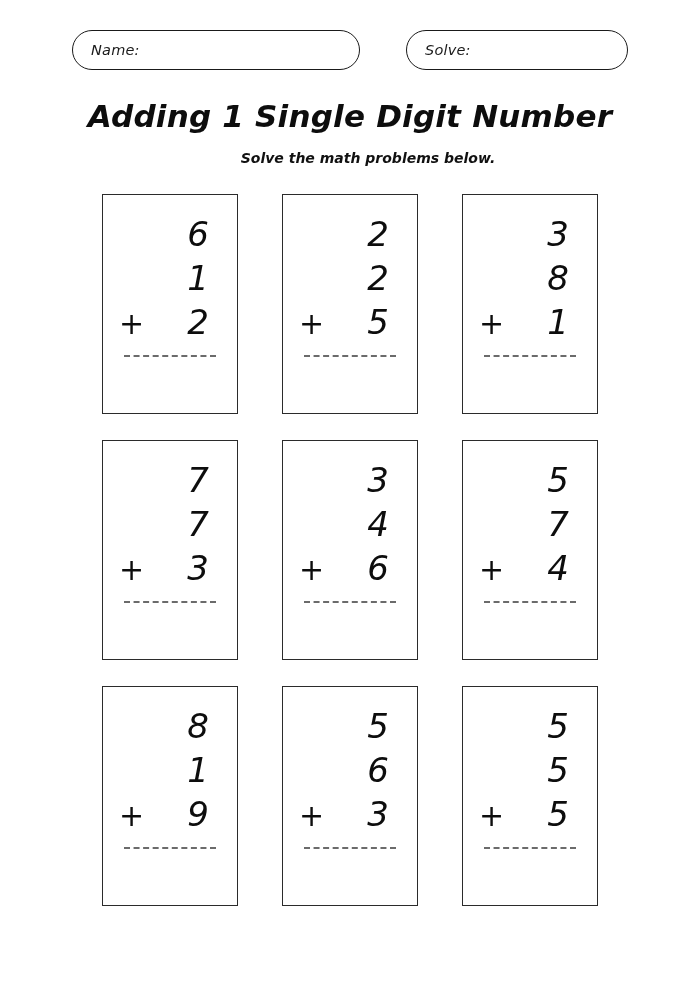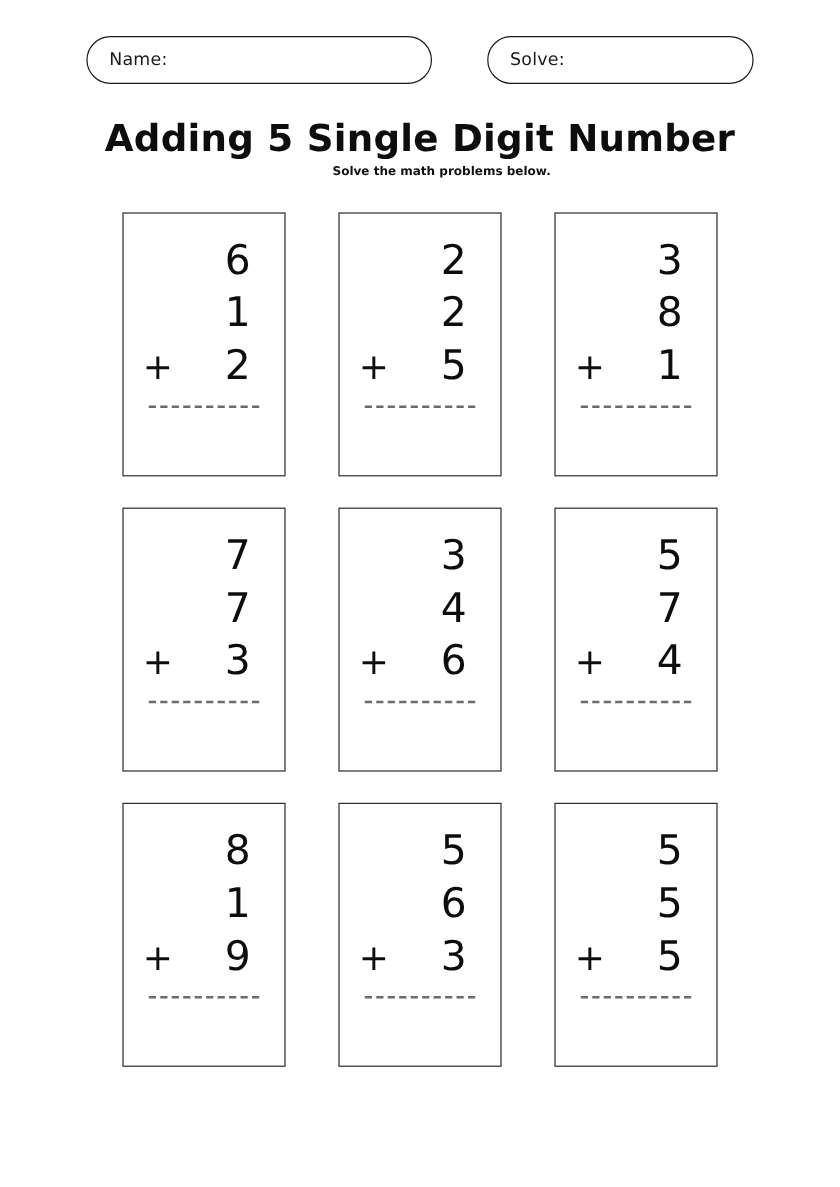--- a/index.html
+++ b/index.html
@@ -15,20 +15,21 @@
     color: #111111;
     position: relative;
     overflow: hidden;
   }
 
   .sheet {
     width: 700px;
     height: 989px;
     position: relative;
     padding: 0;
+    font-style: italic;
   }
 
   
   .field-row {
     display: flex;
     justify-content: center;
     gap: 46px;
     padding-top: 30px;
   }
   .field {
@@ -53,22 +54,22 @@
     text-align: center;
     margin-top: 28px;
     font-size: 31px;
     font-weight: 700;
     letter-spacing: 0.2px;
     font-family: "DejaVu Sans", sans-serif;
     color: #0d0d0d;
   }
   .subtitle {
     text-align: center;
-    margin-top: 4px;
-    font-size: 10px;
+    margin-top: 16px;
+    font-size: 14px;
     font-weight: 700;
     color: #111111;
     font-family: "DejaVu Sans", sans-serif;
     padding-left: 36px;
   }
 
   
   .grid {
     margin: 28px auto 0;
     width: 520px;
@@ -127,21 +128,21 @@
 
   <div class="field-row">
     <div class="field name">
       <span class="field-label">Name:</span>
     </div>
     <div class="field date">
       <span class="field-label">Solve:</span>
     </div>
   </div>
 
-  <div class="title">Adding 5 Single Digit Number</div>
+  <div class="title">Adding 1 Single Digit Number</div>
   <div class="subtitle">Solve the math problems below.</div>
 
   <div class="grid">
 
     <div class="card">
       <div class="rows">
         <div class="num">6</div>
         <div class="num">1</div>
         <div class="addrow">
           <span class="plus">+</span>

